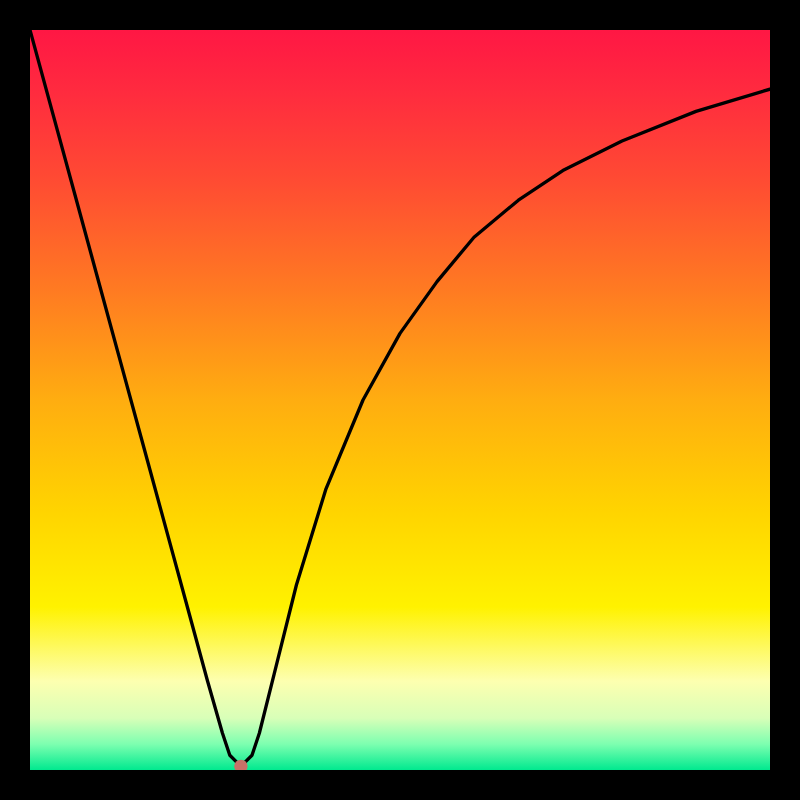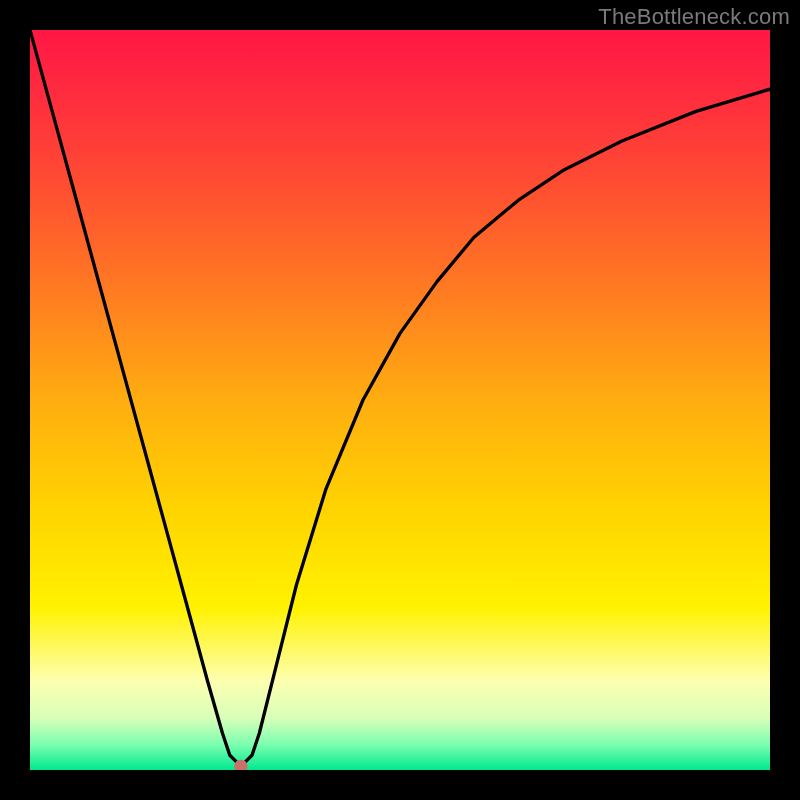--- a/index.html
+++ b/index.html
@@ -45,21 +45,20 @@
     left: 0; top: 0;
     width: 100%;
     height: 100%;
   }
 </style>
 </head>
 <body>
 
 <div class="frame">
 
-  <div class="watermark">TheBottleneck.com</div>
 
   <div class="plot">
     <svg class="gradient" viewBox="0 0 100 100" preserveAspectRatio="none">
       <defs>
         <linearGradient id="bg" x1="0" y1="0" x2="0" y2="1">
             <stop offset="0%" stop-color="#ff1744"></stop>
             <stop offset="8%" stop-color="#ff2a3f"></stop>
             <stop offset="20%" stop-color="#ff4a33"></stop>
             <stop offset="35%" stop-color="#ff7a22"></stop>
             <stop offset="50%" stop-color="#ffad10"></stop>

